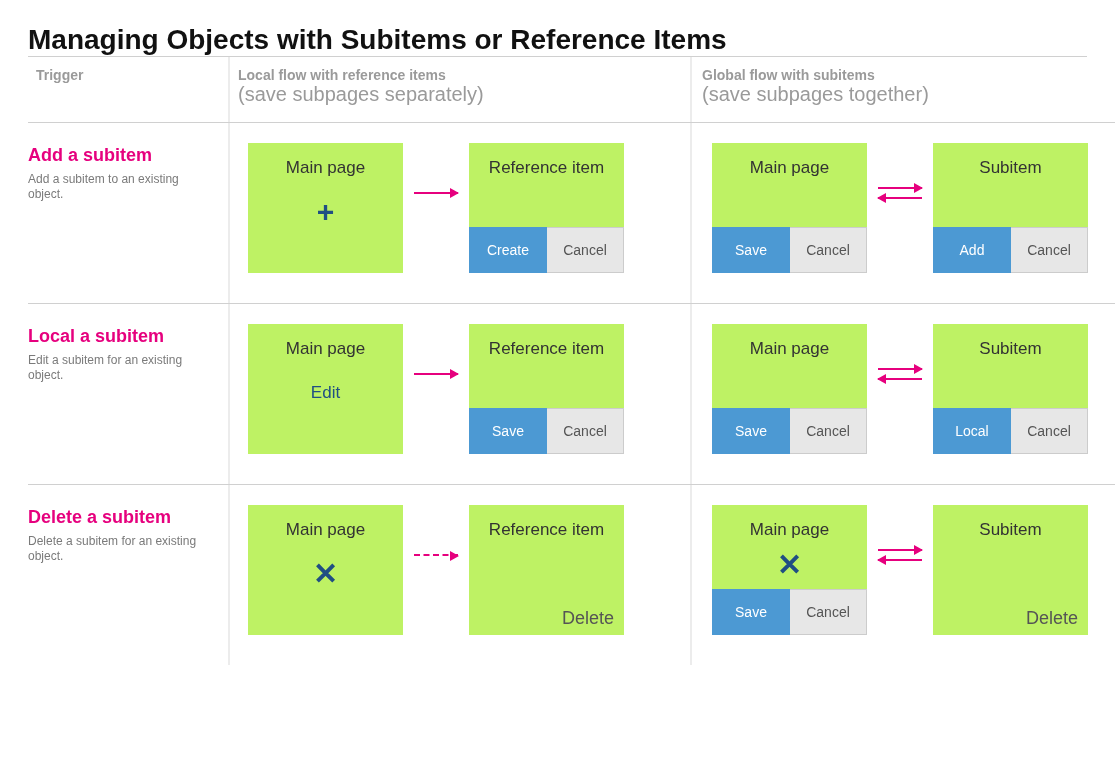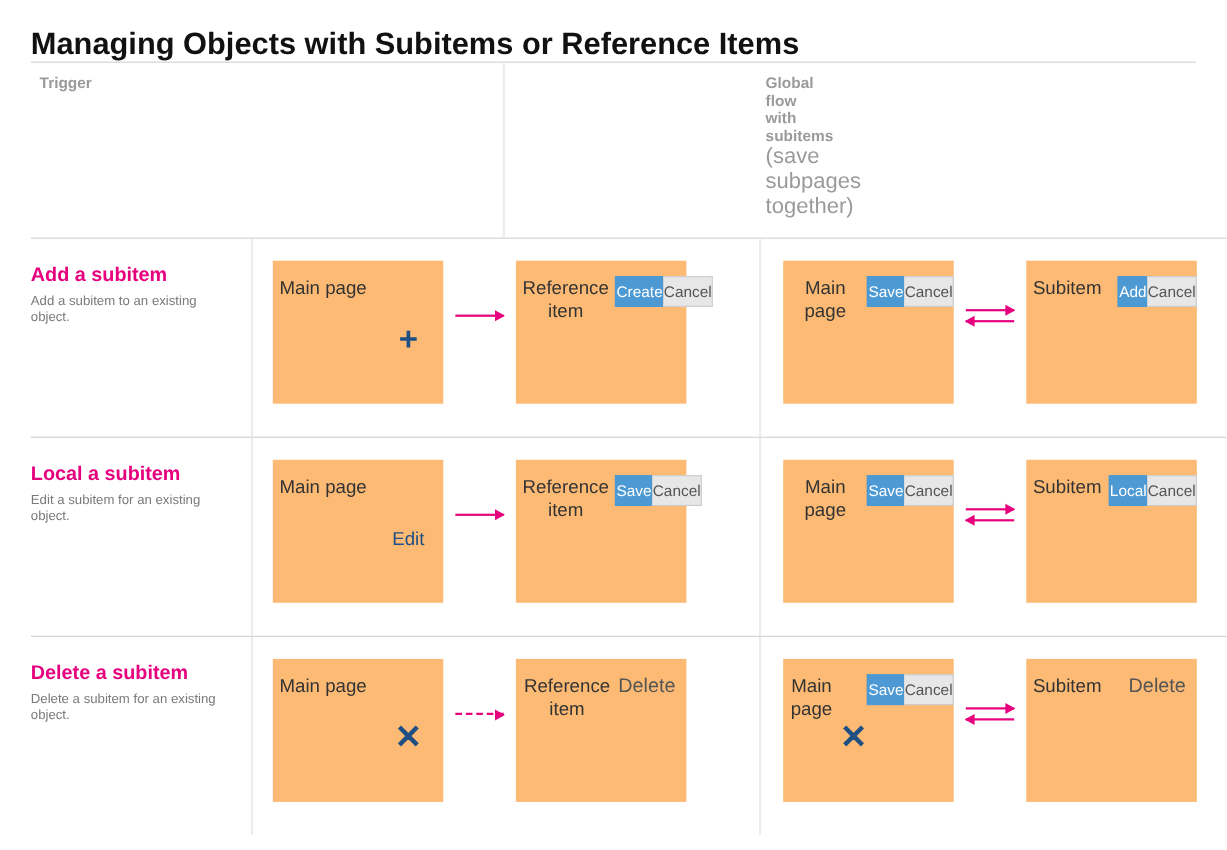--- a/index.html
+++ b/index.html
@@ -61,23 +61,23 @@
   }
   .flow-cell {
     padding: 20px 8px 30px 18px;
     display: flex;
     align-items: flex-start;
     gap: 8px;
   }
   .card {
     width: 155px;
     height: 130px;
-    background: #fdba74;
-    display: flex;
-    flex-direction: row;
+    background: #bef264;
+    display: flex;
+    flex-direction: column;
     justify-content: flex-start;
     padding-top: 14px;
   }
   .card-title {
     font-size: 17px;
     color: #333;
     text-align: center;
     line-height: 1.25;
     padding: 0 6px;
   }
@@ -94,21 +94,21 @@
     color: #204f83;
     line-height: 1;
   }
   .edit-text {
     font-size: 17px;
     color: #204f83;
     font-weight: 400;
   }
   .card-actions {
     display: flex;
-    height: 28px;
+    height: 46px;
     border-top: 0;
   }
   .btn {
     flex: 1;
     font-size: 14px;
     display: flex;
     align-items: center;
     justify-content: center;
     color: #555;
     background: #e7e7e7;
@@ -183,20 +183,24 @@
 </head>
 <body>
 
 <h1>Managing Objects with Subitems or Reference Items</h1>
 
 <div class="grid">
 
   <div class="colhead">
     <div class="h1">Trigger</div>
   </div>
+  <div class="colhead col-left-border">
+    <div class="h1">Local flow with reference items</div>
+    <div class="h2">(save subpages separately)</div>
+  </div>
   <div class="vdiv"></div>
   <div class="colhead">
     <div class="h1">Global flow with subitems</div>
     <div class="h2">(save subpages together)</div>
   </div>
 
   <div class="row-sep"></div>
 
   <div class="trigger-cell">
     <div class="trigger-title">Add a subitem</div>

